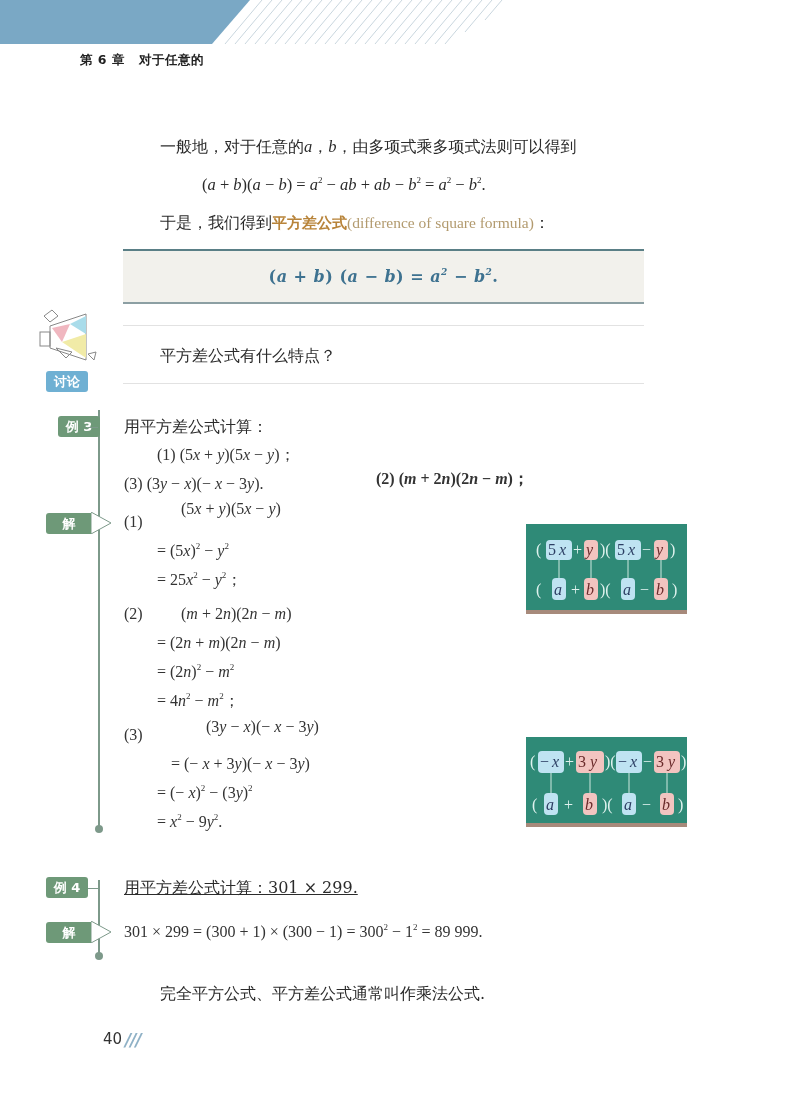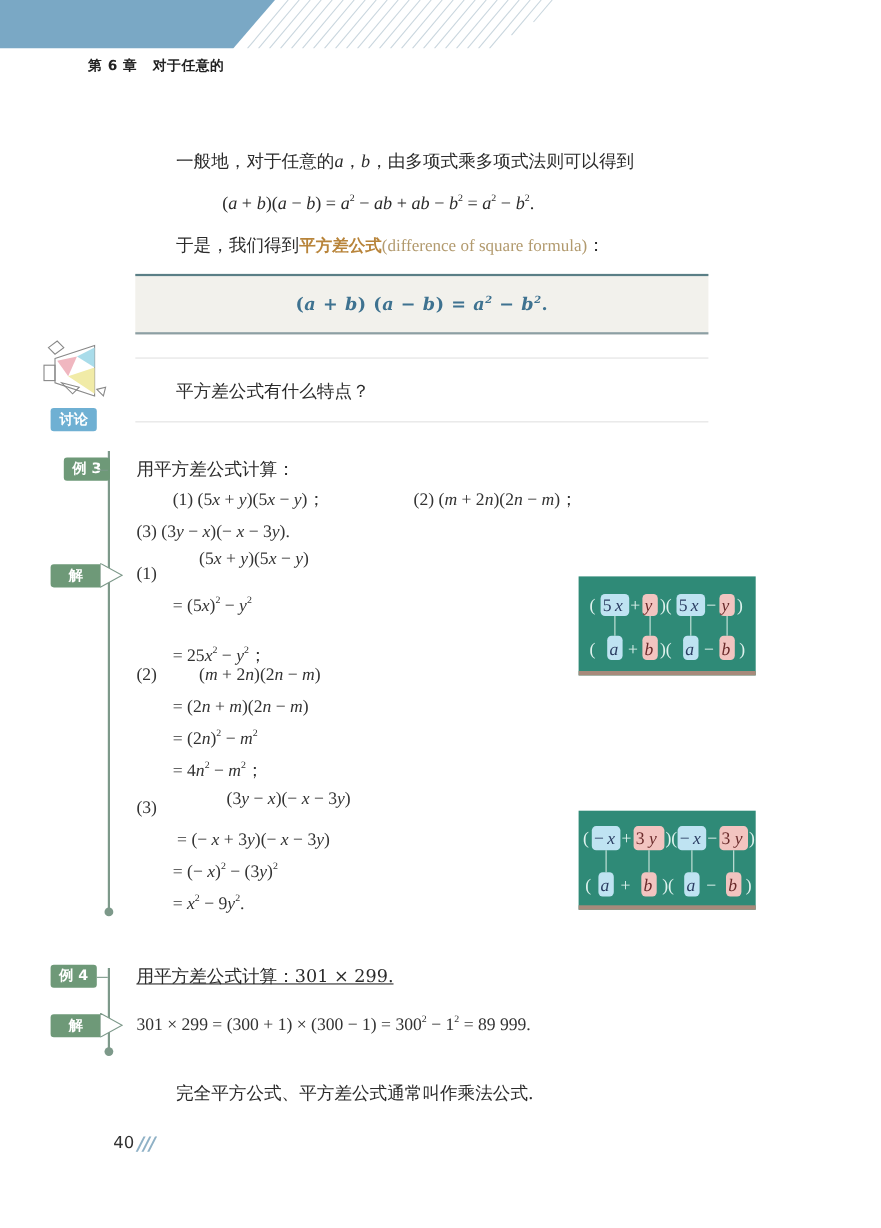--- a/index.html
+++ b/index.html
@@ -117,42 +117,42 @@
 
 <div class="timeline" style="top:410px; height:420px;"></div>
 <div class="timeline-dot" style="top:825px;"></div>
 
 <div class="ex-badge" style="top:416px;margin-left:12px;">例 3</div>
 <div class="ex-tick" style="top:427px;"></div>
 
 <div class="para" style="left:124px; top:416px;">用平方差公式计算：</div>
 
 <div class="line" style="left:124px; top:444px;margin-left:33px;">(1) (5<i>x</i> + <i>y</i>)(5<i>x</i> − <i>y</i>)；</div>
-<div class="line" style="left:376px; top:444px;">(2) (<i>m</i> + 2<i>n</i>)(2<i>n</i> − <i>m</i>)；</div>
+<div class="line" style="left:376px; top:468px;font-weight:bold;">(2) (<i>m</i> + 2<i>n</i>)(2<i>n</i> − <i>m</i>)；</div>
 <div class="line" style="left:124px; top:473px;text-align:center;">(3) (3<i>y</i> − <i>x</i>)(− <i>x</i> − 3<i>y</i>).</div>
 
 <div class="sol-badge" style="top:513px;">解</div>
 <svg class="sol-arrow" style="top:512px;" viewBox="0 0 22 22" width="22" height="22">
   <polygon points="0,0 20,11 0,22" fill="#ffffff" stroke="#7d998a" stroke-width="1"></polygon>
 </svg>
 
 <div class="line" style="left:124px; top:511px;">(1)</div>
 <div class="line" style="left:181px; top:498px;">(5<i>x</i> + <i>y</i>)(5<i>x</i> − <i>y</i>)</div>
 <div class="line" style="left:157px; top:540px;">= (5<i>x</i>)<sup>2</sup> − <i>y</i><sup>2</sup></div>
-<div class="line" style="left:157px; top:586px;">= 25<i>x</i><sup>2</sup> − <i>y</i><sup>2</sup>；</div>
+<div class="line" style="left:157px; top:569px;">= 25<i>x</i><sup>2</sup> − <i>y</i><sup>2</sup>；</div>
 
 <div class="line" style="left:124px; top:603px;">(2)</div>
 <div class="line" style="left:181px; top:603px;">(<i>m</i> + 2<i>n</i>)(2<i>n</i> − <i>m</i>)</div>
 <div class="line" style="left:157px; top:632px;">= (2<i>n</i> + <i>m</i>)(2<i>n</i> − <i>m</i>)</div>
 <div class="line" style="left:157px; top:661px;">= (2<i>n</i>)<sup>2</sup> − <i>m</i><sup>2</sup></div>
 <div class="line" style="left:157px; top:690px;">= 4<i>n</i><sup>2</sup> − <i>m</i><sup>2</sup>；</div>
 
 <div class="line" style="left:124px; top:724px;">(3)</div>
 <div class="line" style="left:181px; top:716px;margin-left:25px;">(3<i>y</i> − <i>x</i>)(− <i>x</i> − 3<i>y</i>)</div>
-<div class="line" style="left:161px; top:753px;">= (− <i>x</i> + 3<i>y</i>)(− <i>x</i> − 3<i>y</i>)</div>
+<div class="line" style="left:171px; top:753px;">= (− <i>x</i> + 3<i>y</i>)(− <i>x</i> − 3<i>y</i>)</div>
 <div class="line" style="left:157px; top:782px;">= (− <i>x</i>)<sup>2</sup> − (3<i>y</i>)<sup>2</sup></div>
 <div class="line" style="left:157px; top:811px;">= <i>x</i><sup>2</sup> − 9<i>y</i><sup>2</sup>.</div>
 
 <div class="board" style="left:526px; top:524px;">
   <svg width="161" height="90" viewBox="0 0 161 90" font-family="Liberation Serif, serif" font-size="16">
     <rect x="20" y="16" width="26" height="20" rx="4" fill="#bfe3f2"></rect>
     <rect x="58" y="16" width="14" height="20" rx="4" fill="#f2c4c0"></rect>
     <rect x="89" y="16" width="26" height="20" rx="4" fill="#bfe3f2"></rect>
     <rect x="128" y="16" width="14" height="20" rx="4" fill="#f2c4c0"></rect>
     <line x1="33" y1="36" x2="33" y2="54" stroke="#cfe8e0" stroke-width="1"></line>

